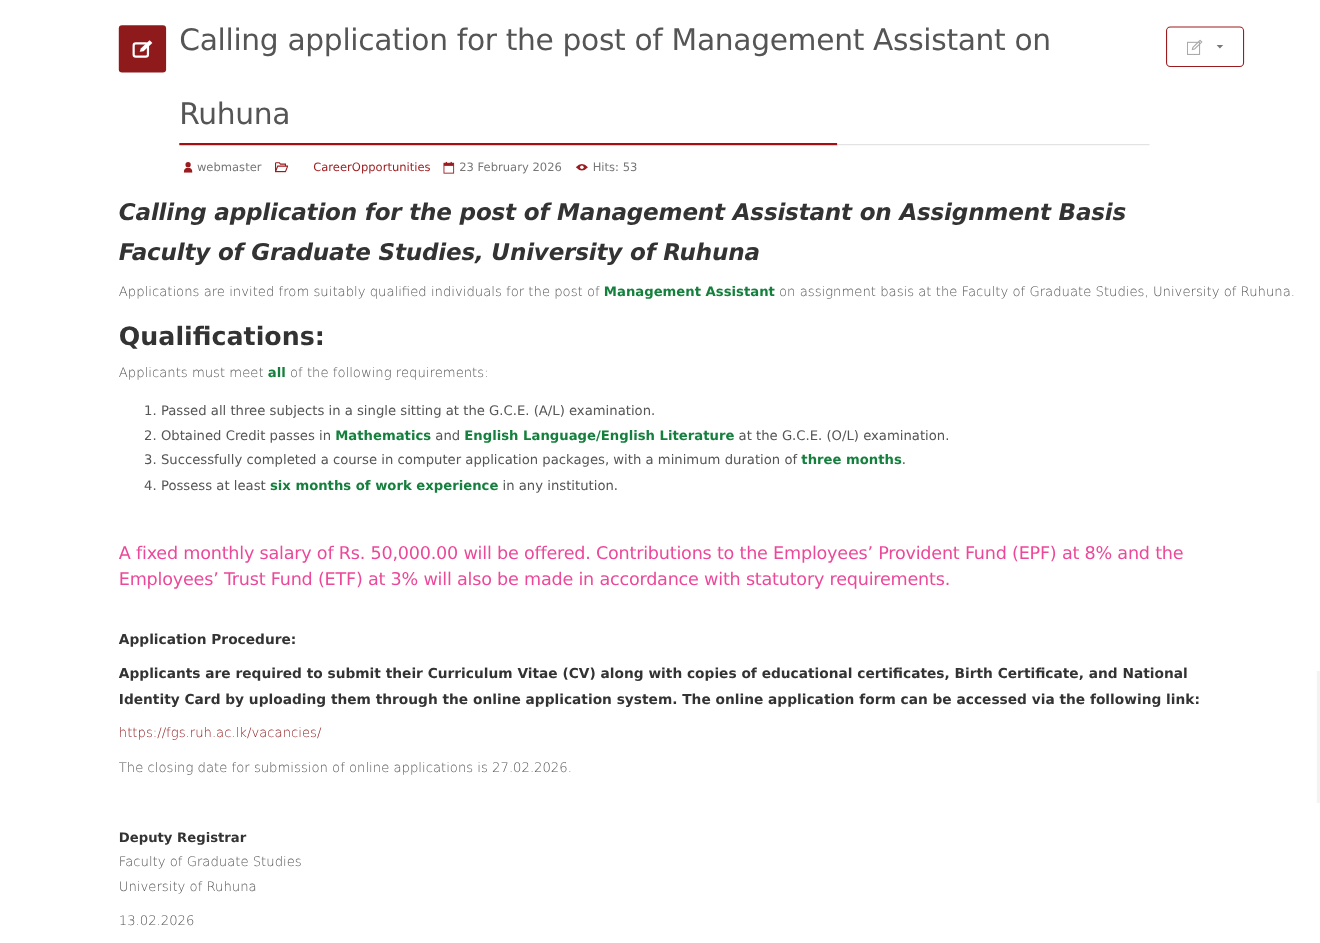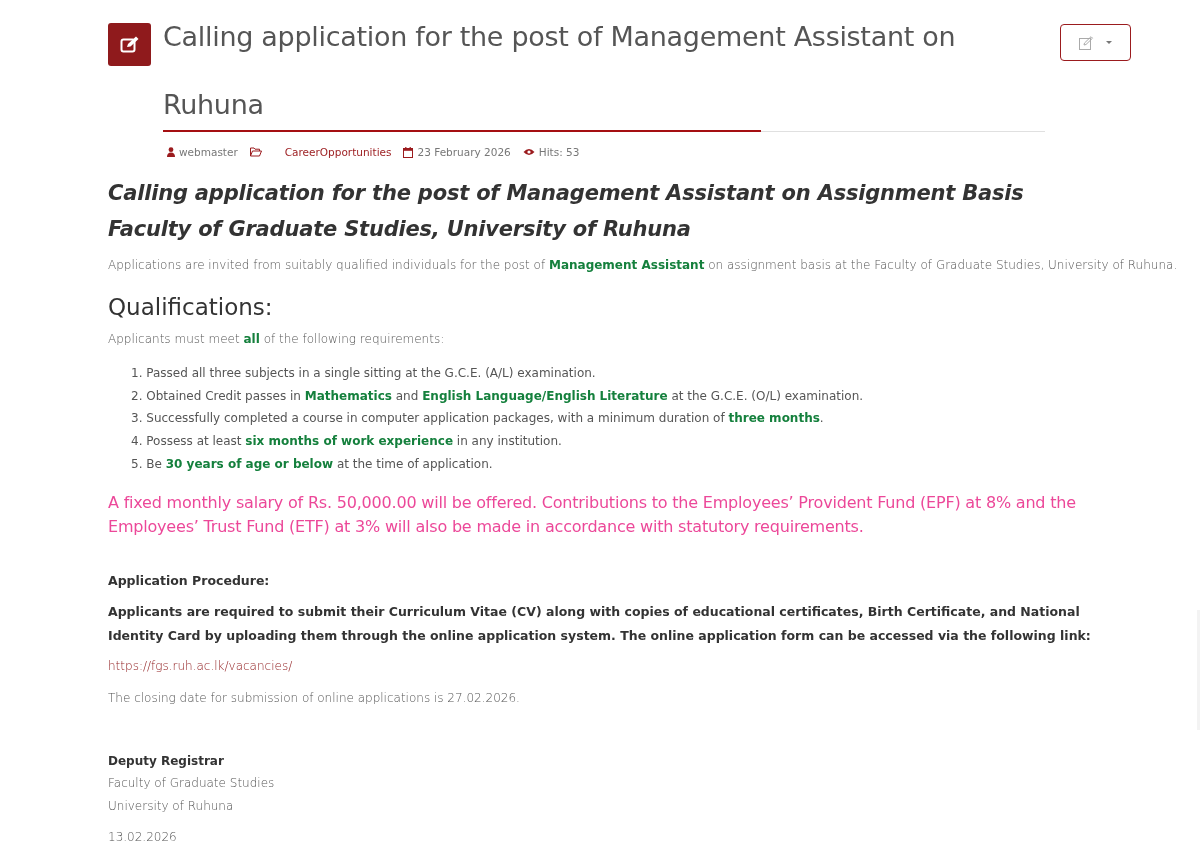--- a/index.html
+++ b/index.html
@@ -26,21 +26,21 @@
   .caret { width: 0; height: 0; border-left: 3px solid transparent; border-right: 3px solid transparent; border-top: 3px solid #777; }
 
   .meta { position: absolute; left: 167px; top: 146px; display: flex; align-items: flex-end; font-size: 10.5px; color: #777; }
   .meta-item { display: flex; align-items: center; gap: 4px; margin-right: 12px; }
   .meta-item.link { color: #9b1b1e; cursor: pointer; gap: 23px; }
 
   .content { position: absolute; left: 108px; top: 0; width: 1010px; }
   .h2 { position: absolute; left: 0; font-weight: 700; font-size: 21px; color: #333; white-space: nowrap; letter-spacing: -0.2px; font-style: italic; }
   .p { position: absolute; left: 0; font-size: 12px; color: #555; white-space: nowrap; font-weight: 300; }
   .p b, .li b { font-weight: 700; color: #15803d; }
-  .qual { position: absolute; left: 0; top: 294px; font-weight: 400; font-size: 23px; color: #333; }
+  .qual { position: absolute; left: 0; top: 294px; font-weight: 700; font-size: 23px; color: #333; }
   .list { position: absolute; left: 23px; top: 362px; list-style: none; }
   .li { font-size: 12px; line-height: 22.7px; color: #555; white-space: nowrap; }
   .salary { position: absolute; left: 0; top: 491px; width: 1000px; font-size: 16px; line-height: 23.5px; color: #ec4899; letter-spacing: -0.2px; }
   .bold-p { position: absolute; left: 0; font-size: 12.5px; font-weight: 700; color: #333; line-height: 23.5px; }
   .link-text { color: #8f1a1c; cursor: pointer; text-decoration: none; }
   .scrollbar-track { position: absolute; right: 0; top: 610px; width: 3px; height: 120px; background: #f3f3f3; }
 </style>
 </head>
 <body>
 
@@ -111,21 +111,20 @@
 
   <p class="p" style="top:332px;">
     <span>Applicants must meet </span><b>all</b><span> of the following requirements:</span>
   </p>
 
   <ol class="list" id="req-list">
       <li class="li"><span>1.</span> <span>Passed all three subjects in a single sitting at the G.C.E. (A/L) examination.</span></li>
       <li class="li"><span>2.</span> <span>Obtained Credit passes in </span><b>Mathematics</b><span> and </span><b>English Language/English Literature</b><span> at the G.C.E. (O/L) examination.</span></li>
       <li class="li"><span>3.</span> <span>Successfully completed a course in computer application packages, with a minimum duration of </span><b>three months</b><span>.</span></li>
       <li class="li"><span>4.</span> <span>Possess at least </span><b>six months of work experience</b><span> in any institution.</span></li>
-      <li class="li"><span>5.</span> <span>Be </span><b>30 years of age or below</b><span> at the time of application.</span></li>
     </ol>
 
   <p class="salary">A fixed monthly salary of Rs. 50,000.00 will be offered. Contributions to the Employees’ Provident Fund (EPF) at 8% and the Employees’ Trust Fund (ETF) at 3% will also be made in accordance with statutory requirements.</p>
 
   <p class="bold-p" style="top:569px;">Application Procedure:</p>
   <p class="bold-p" style="top:600px; width:1000px;">Applicants are required to submit their Curriculum Vitae (CV) along with copies of educational certificates, Birth Certificate, and National Identity Card by uploading them through the online application system. The online application form can be accessed via the following link:</p>
 
   <p class="p" style="top:659px;"><a class="link-text">https://fgs.ruh.ac.lk/vacancies/</a></p>
   <p class="p" style="top:691px;">The closing date for submission of online applications is 27.02.2026.</p>
 

